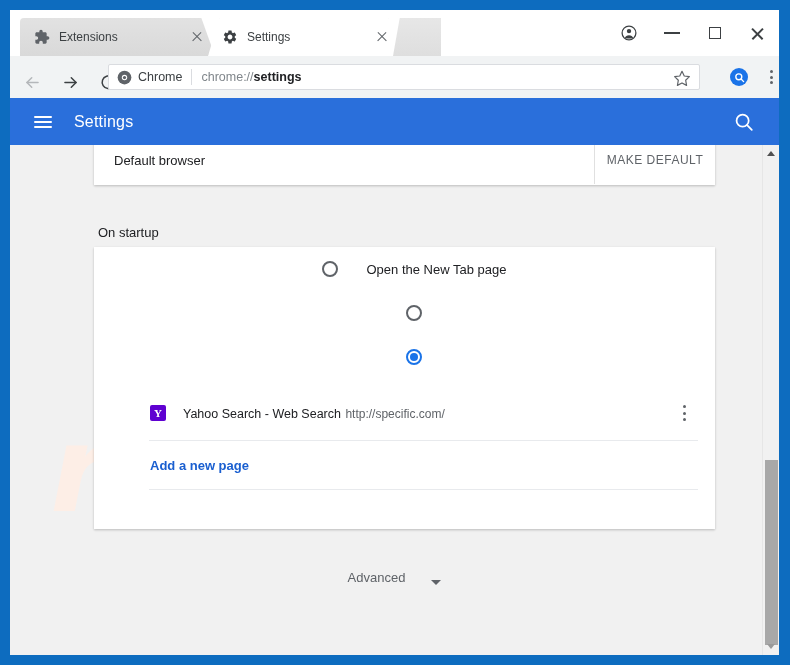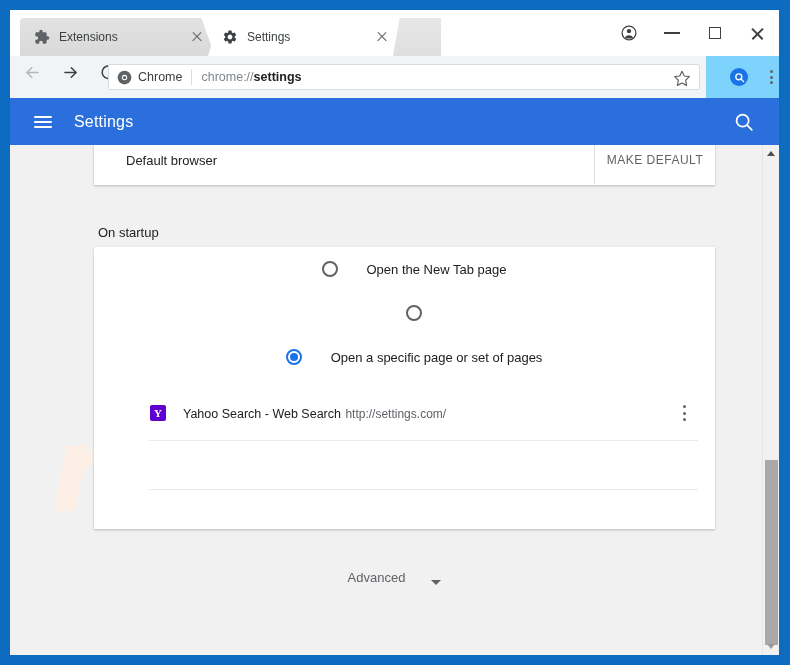--- a/index.html
+++ b/index.html
@@ -81,23 +81,23 @@
   .cap-max { width:12px; height:12px; border:1.5px solid #3c4043; }
   .cap-close { position:relative; width:15px; height:15px; }
   .cap-close::before, .cap-close::after {
     content:''; position:absolute; left:0; top:7px; width:15px; height:1.5px; background:#3c4043;
   }
   .cap-close::before { transform: rotate(45deg); }
   .cap-close::after  { transform: rotate(-45deg); }
 
   
   #toolbar {
-    position:absolute; left:0; top:46px; width:696px; height:42px;
+    position:absolute; left:0; top:46px; width:769px; height:42px;
     background:#f1f3f4;
-    display:flex; align-items:flex-start;
+    display:flex; align-items:flex-end;
   }
   .nav-btn {
     width:32px; height:32px; margin-left:6px;
     display:flex; align-items:center; justify-content:center;
     cursor:pointer; border-radius:50%;
   }
   #omnibox {
     position:absolute; left:98px; top:8px;
     width:592px; height:26px;
     background:#ffffff; border:1px solid #dadce0; border-radius:2px;
@@ -157,21 +157,21 @@
   
   .card {
     position:absolute; background:#fff;
     box-shadow:0 1px 2px rgba(0,0,0,.13), 0 1px 3px rgba(0,0,0,.10);
   }
   
   #card-default {
     left:84px; top:-10px; width:621px; height:50px;
     display:flex; align-items:center;
   }
-  #default-text { margin-left:32px; flex:1 1 auto; }
+  #default-text { margin-left:20px; flex:1 1 auto; }
   #default-title { font-size:13px; color:#202124; line-height:17px; }
   #default-sub { font-size:12.5px; color:#5f6368; line-height:18px; margin-top:1px; }
   #default-divider { width:1px; height:48px; background:#e0e0e0; }
   #make-default {
     width:120px; text-align:center;
     font-size:12px; color:#5f6368; letter-spacing:.5px;
     cursor:pointer;
   }
 
   
@@ -405,38 +405,40 @@
           <span class="radio"></span>
           <span class="radio-label">Open the New Tab page</span>
         </div>
 
         <div class="radio-row" style="top:44px;">
           <span class="radio"></span>
         </div>
 
         <div class="radio-row" style="top:88px;">
           <span class="radio checked"></span>
-          <span class="radio-label">Open a specific page or set of pages</span>
         </div>
 
         <div id="page-entry">
           <span id="favicon">Y</span>
           <span id="page-text">
             <span id="page-title">Yahoo Search - Web Search</span>
-            <span id="page-url">http://settings.com/</span>
+            <span id="page-url">http://specific.com/</span>
           </span>
           <span id="page-kebab">
               <i></i>
               <i></i>
               <i></i>
             </span>
         </div>
 
         <div class="hsep" style="top:193px;"></div>
 
+        <div class="link-row" style="top:194px;">
+          <span>Add a new page</span>
+        </div>
 
         <div class="hsep" style="top:242px;"></div>
 
       </div>
 
       <div id="advanced">
         <span id="advanced-label">Advanced</span>
         <span id="advanced-chev"></span>
       </div>
     </div>

